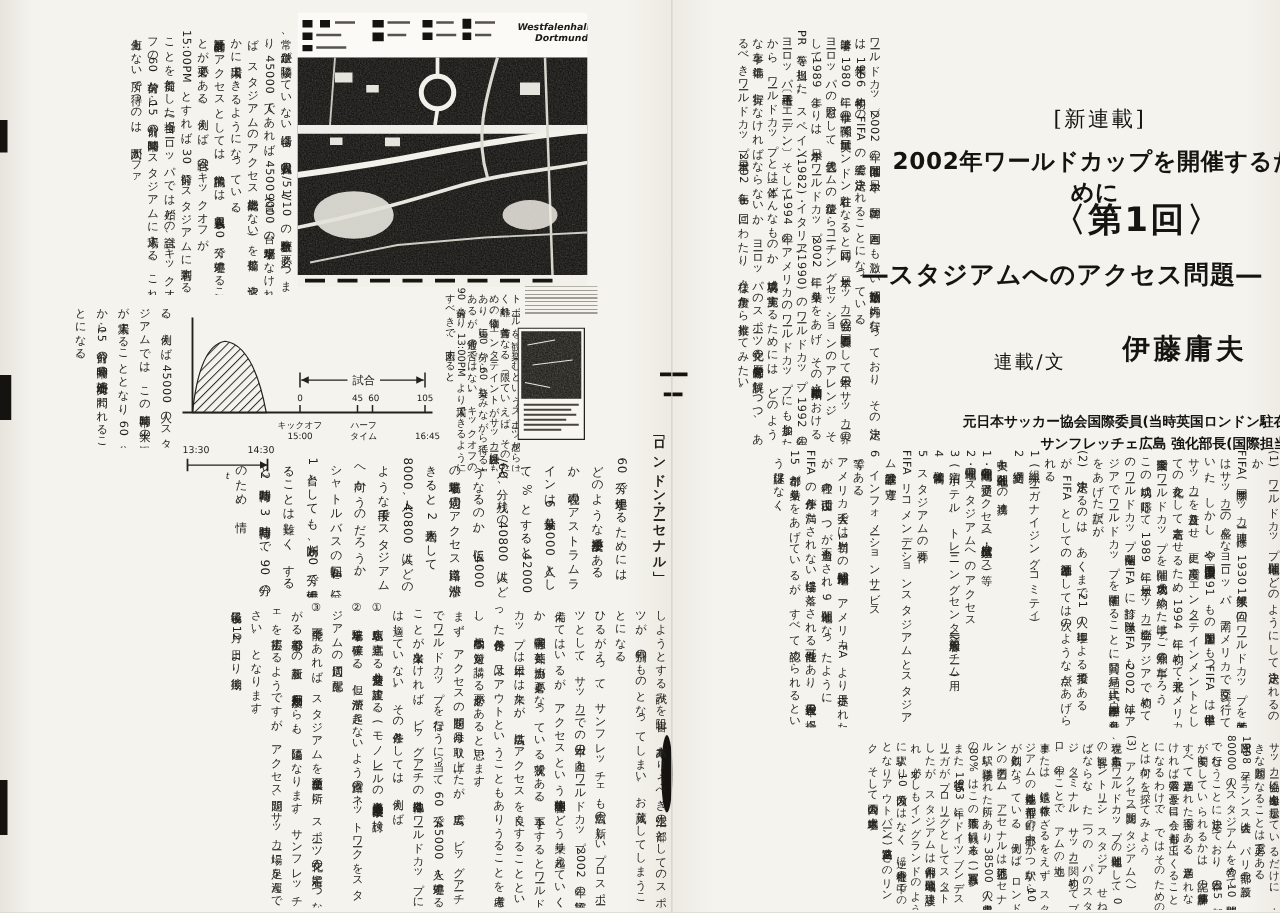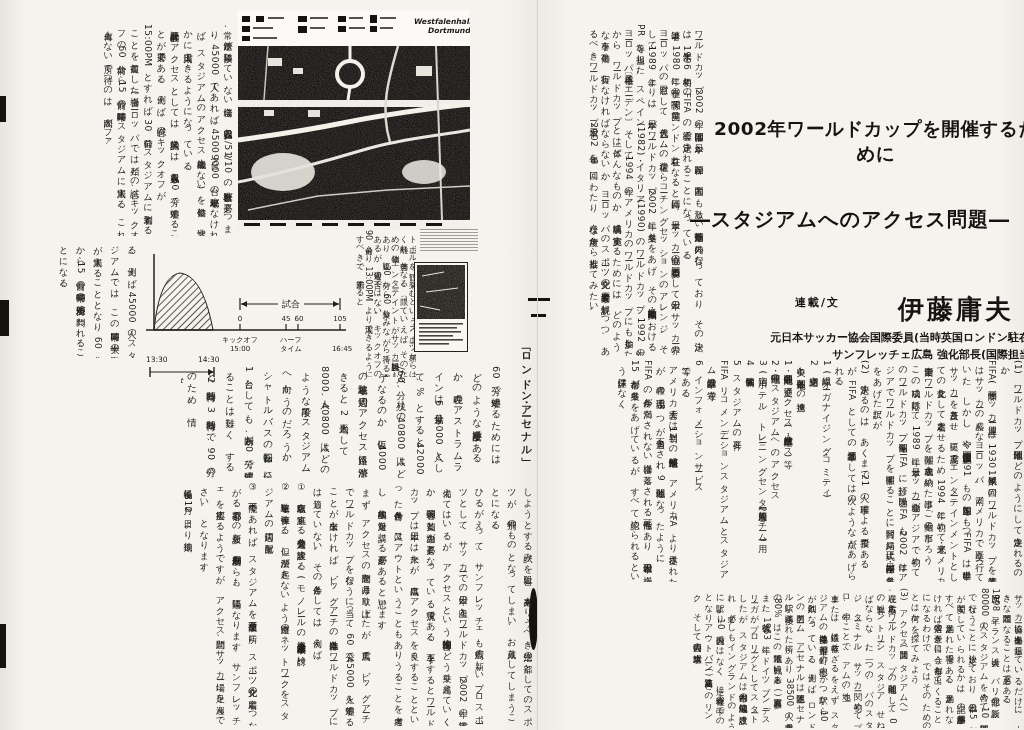--- a/index.html
+++ b/index.html
@@ -193,29 +193,31 @@
 ひるがえって、サンフレッチェも広島の新しいプロスポーツとして、サッカーでの日本の向上とワールドカップ2002年の実施に備えてはいるが、アクセスという物理的障害をどう乗り越えていくか、関係者の英知と協力が必要となっている状況である。下手をするとワールドカップは日本には来たが、広島はアクセスを良くすることといった条件付き、又はアウトということもありうることを考慮し、根本的な対策を講じる必要があると思います。
 まず、アクセスの問題を今月は取り上げたが、広島で、ビッグアーチでワールドカップを行なうに当って、60分で45000人を処理することが出来なければ、ビッグアーチの立地条件はワールドカップには適していない。その条件としては、例えば、
 ① 広島駅を直結する公共交通を建設する。(モノレールの導入等大量交通手段の検討)
 ② 駐車場を確保する。但し渋滞が起きないよう道路のネットワークをスタジアムの周辺に配慮。
 ③ 不可能であれば、スタジアムを交通至便な所に。スポーツ文化の定着につながる都心部での新設を、有効利用度からも。遠隔になります。サンフレッチェを応援するようですが、アクセス問題、サッカー場に足を運んで下さい、となります。
 最後に8月12日より後期</div>
 
   <div class="vt" style="left:546px;top:24px;width:158px;height:332px;line-height:1.3;">ワールドカップ2002年の開催国は日本か、韓国か、両国とも激しい招致活動を内外に行なっており、その決定は、来年1996年初めのFIFAの総会で決定されることになっている。
 筆者は、1980年に仕事の関係で英国ロンドン駐在となると同時に、日本サッカー協会の国際委員として日本のサッカー界のヨーロッパの窓口として、代表チームの遠征からコーチングセッションのアレンジ、そして1989年よりは、日本がワールドカップ2002年に名乗りをあげ、その活動推進・欧州におけるPR等を担当した。スペイン(1982)・イタリア(1990)のワールドカップ、1992年のヨーロッパ選手権〔スエーデン〕、そして1994年のアメリカのワールドカップにも参加した経験から、ワールドカップとは一体どんなものか、成功裏に実施するためには、どのような事を準備し、実行しなければならないか、ヨーロッパのスポーツ文化の歴史的背景を解説しつつ、あるべきワールドカップ日本2002年を8回にわたり、様々な角度から推察してみたい。</div>
 
+  <div class="hd center" style="left:740px;top:84px;width:280px;font-size:17px;letter-spacing:2px;font-family:'DejaVu Serif',serif;">[新連載]</div>
 
   <div class="hd center" style="left:706px;top:116px;width:340px;font-size:18.5px;font-weight:bold;letter-spacing:.5px;">2002年ワールドカップを開催するために</div>
 
+  <div class="hd center" style="left:800px;top:158px;width:220px;font-size:27px;font-weight:bold;letter-spacing:2px;">〈第1回〉</div>
 
   <div class="hd center" style="left:650px;top:206px;width:400px;font-size:20px;font-weight:bold;letter-spacing:1px;">―スタジアムへのアクセス問題―</div>
 
-  <div class="hd" style="left:795px;top:295px;font-size:11px;font-weight:bold;letter-spacing:2px;">連載/文</div>
-
-  <div class="hd" style="left:898px;top:292px;font-size:26px;font-weight:bold;letter-spacing:3px;font-family:'DejaVu Serif',serif;">伊藤庸夫</div>
+  <div class="hd" style="left:795px;top:280px;font-size:15px;font-weight:normal;letter-spacing:2px;">連載/文</div>
+
+  <div class="hd" style="left:898px;top:264px;font-size:22px;font-weight:bold;letter-spacing:3px;font-family:'DejaVu Serif',serif;">伊藤庸夫</div>
 
   <div class="hd" style="left:700px;top:330px;width:330px;font-size:11px;font-weight:bold;line-height:1.5;text-align:right;white-space:pre-line;">元日本サッカー協会国際委員(当時英国ロンドン駐在
 サンフレッチェ広島 強化部長(国際担当</div>
 
   <div class="vt" style="left:540px;top:360px;width:484px;height:222px;line-height:1.42;">(1) ワールドカップ開催地はどのようにして決定されるのか。
 FIFA(国際サッカー連盟)は、1930年以来15回のワールドカップを基本的にはサッカーの盛んなヨーロッパ、南アメリカで交互に行っていた。しかし、今や国連加盟国以上の191もの加盟国をもつFIFAは世界中にサッカーを普及させ、更に高度でエンターテインメントとしての文化として定着させるため、1994年に初めて北米・アメリカ合衆国でワールドカップを開催、大成功を納めた事はご承知の事だろう。
 この成功に呼応して、1989年に日本サッカー協会がアジアで初めてのワールドカップ開催をFIFAに打診、以降、FIFAも2002年はアジアでワールドカップを開催することに賛同、結局、正式に日本・韓国が名乗りをあげた訳だが、
 (2) 決定するのは、あくまで21人の理事による投票であるが、FIFAとしての評価基準としては次のような点があげられる。
 1 組織(オーガナイジング・コミティ)
 2 交通網

